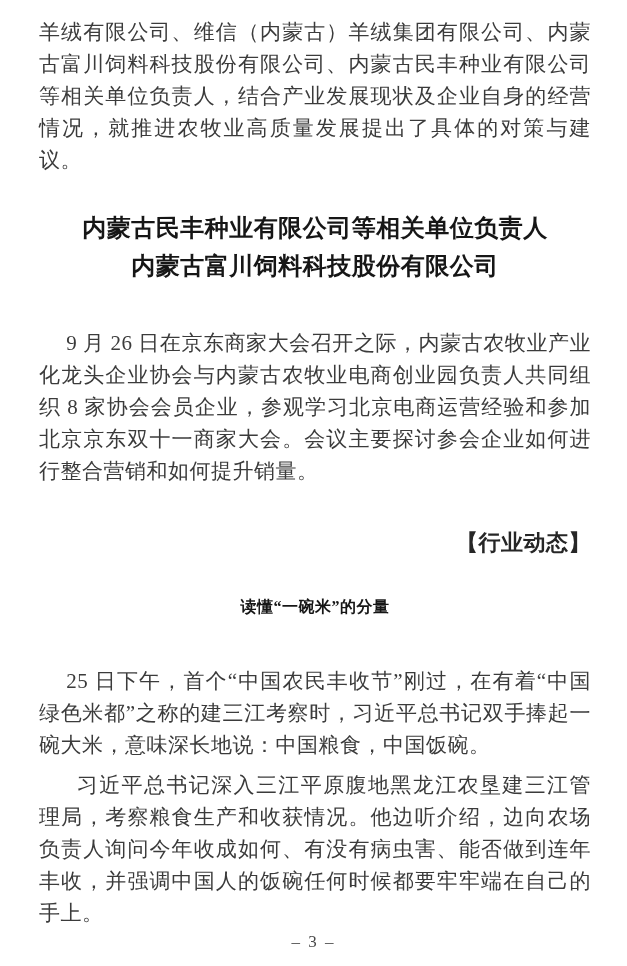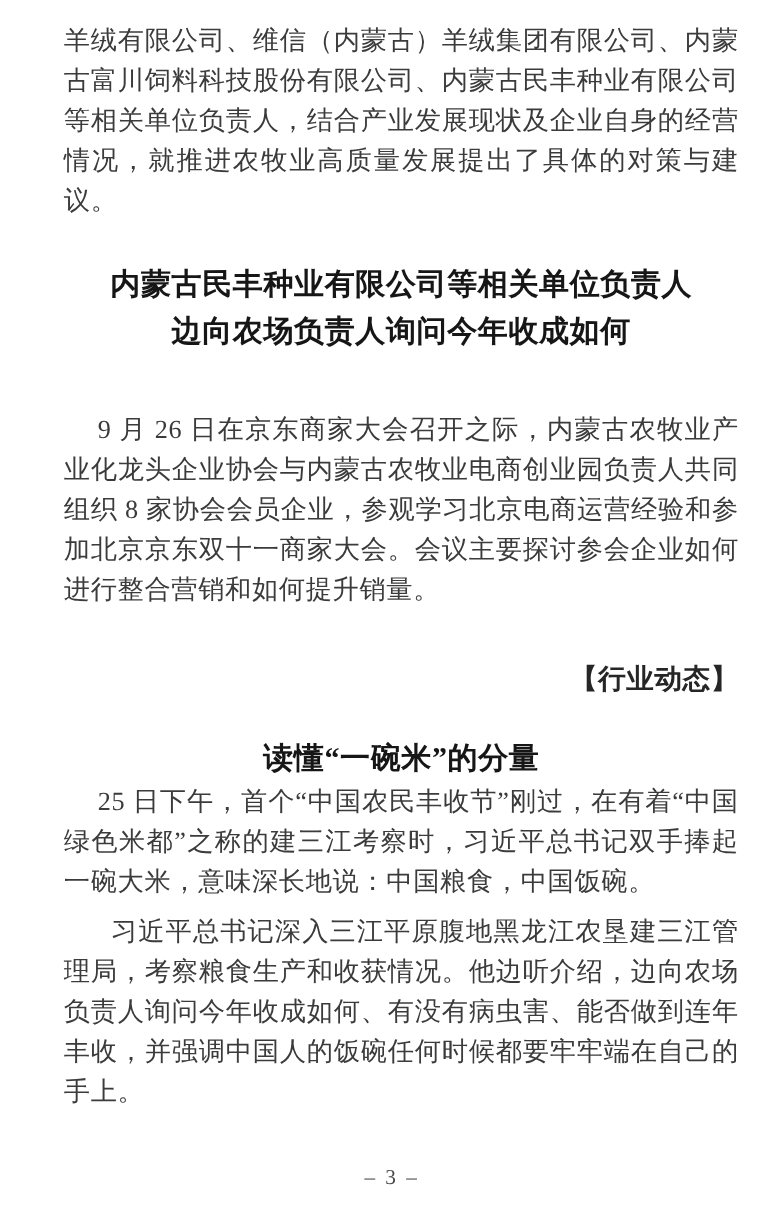--- a/index.html
+++ b/index.html
@@ -11,21 +11,21 @@
     width: 627px;
     height: 966px;
     overflow: hidden;
     font-family: "Liberation Serif", "DejaVu Serif", serif;
   }
   .page {
     position: relative;
     box-sizing: border-box;
     width: 627px;
     height: 848px;
-    padding: 16px 36px 0 51px;
+    padding: 16px 36px 0 39px;
     background: #ffffff;
     color: #3b3b3b;
   }
   .body-text {
     margin: 0;
     font-size: 21px;
     line-height: 32px;
     letter-spacing: 0.5px;
     text-align: justify;
     text-justify: inter-ideograph;
@@ -53,29 +53,29 @@
     font-weight: 600;
     font-size: 22px;
     line-height: 30px;
     color: #262626;
     letter-spacing: 0.5px;
     text-align: right;
   }
 
   .article-title-2 {
     margin: 31px 0 0 0;
-    font-size: 24px;
+    font-size: 16px;
     line-height: 36px;
     font-weight: bold;
     text-align: center;
     color: #161616;
     letter-spacing: 0.5px;
   }
 
-  .para-3 { }
+  .para-3 { margin-top: 40px; }
   .para-4 { margin-top: 8px; }
 
   .page-number {
     position: absolute;
     left: 0;
     right: 0;
     top: 930px;
     text-align: center;
     font-size: 17px;
     line-height: 24px;
@@ -85,21 +85,21 @@
 </style>
 </head>
 <body>
 
 <div class="page">
 
   <p class="body-text">羊绒有限公司、维信（内蒙古）羊绒集团有限公司、内蒙古富川饲料科技股份有限公司、内蒙古民丰种业有限公司等相关单位负责人，结合产业发展现状及企业自身的经营情况，就推进农牧业高质量发展提出了具体的对策与建议。</p>
 
   <h2 class="article-title">
     <span class="title-line">内蒙古民丰种业有限公司等相关单位负责人</span>
-    <span class="title-line">边向农场负责人询问今年收成如何</span>
+    <span class="title-line">内蒙古富川饲料科技股份有限公司</span>
   </h2>
 
   <p class="body-text indent-num article-body">9 月 26 日在京东商家大会召开之际，内蒙古农牧业产业化龙头企业协会与内蒙古农牧业电商创业园负责人共同组织 8 家协会会员企业，参观学习北京电商运营经验和参加北京京东双十一商家大会。会议主要探讨参会企业如何进行整合营销和如何提升销量。</p>
 
   <div class="section-header">【行业动态】</div>
 
   <h2 class="article-title-2">读懂“一碗米”的分量</h2>
 
   <p class="body-text indent-num para-3">25 日下午，首个“中国农民丰收节”刚过，在有着“中国绿色米都”之称的建三江考察时，习近平总书记双手捧起一碗大米，意味深长地说：中国粮食，中国饭碗。</p>
 

